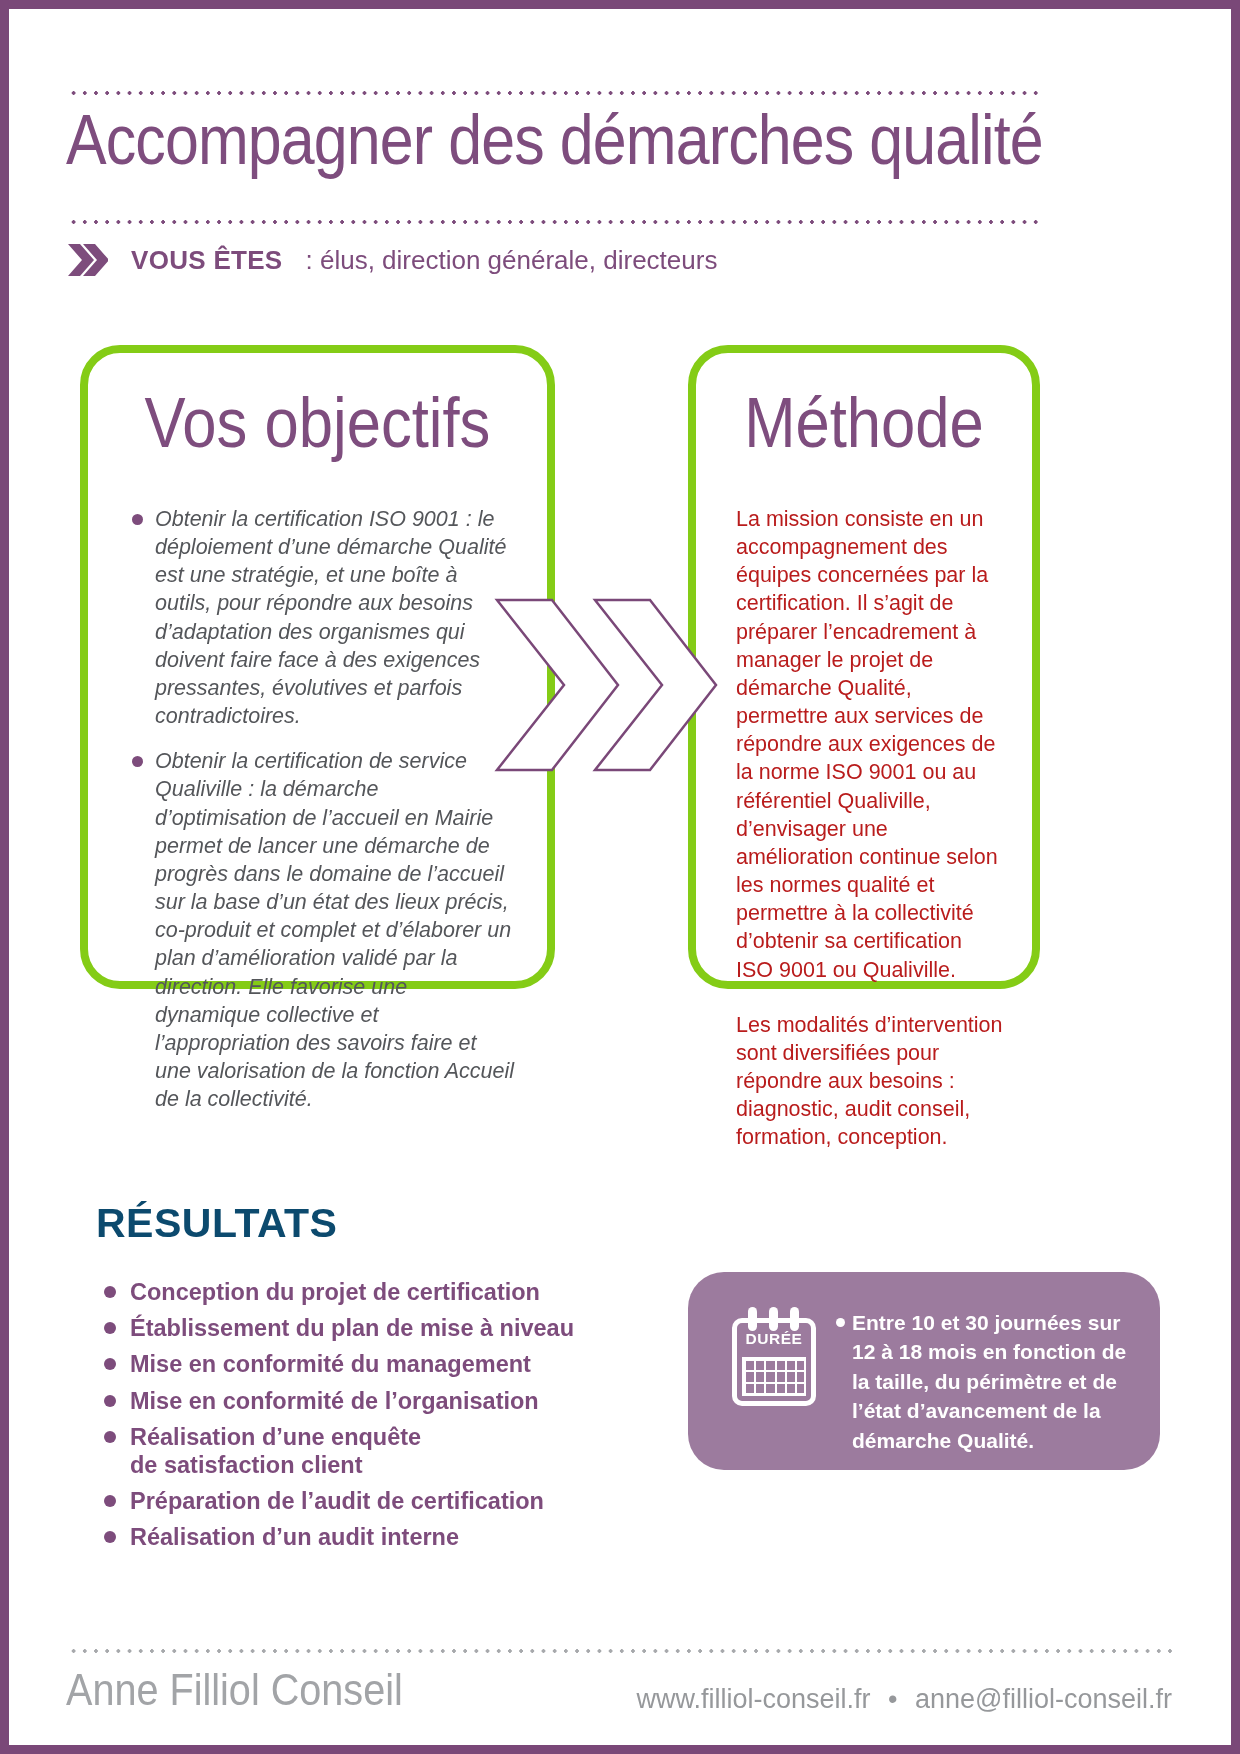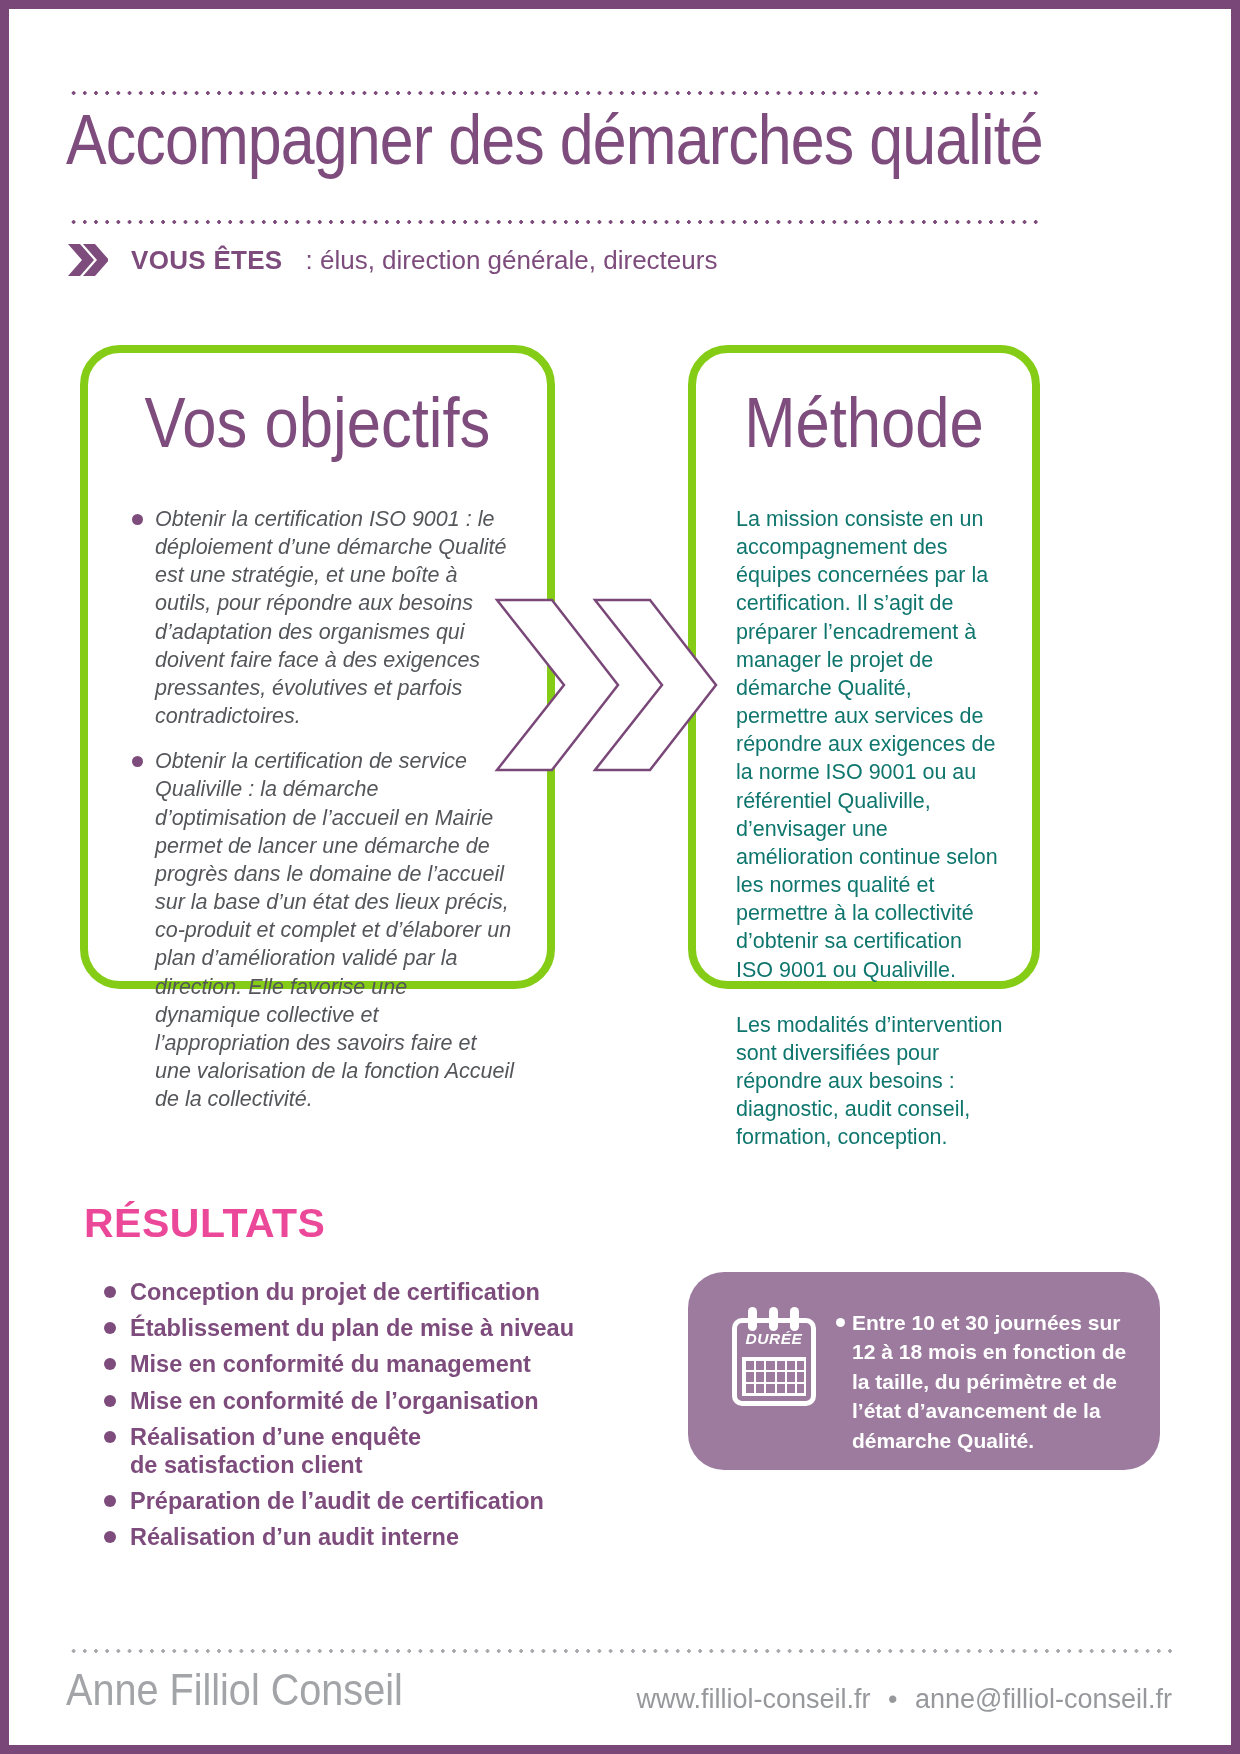--- a/index.html
+++ b/index.html
@@ -37,43 +37,43 @@
   .box h2 { margin:30px 0 0; text-align:center; font-size:70px; font-weight:300;
     color:#7e4d7e; transform:scaleX(0.88); }
 
   .objectives ul { margin:42px 0 0; padding:0 32px 0 44px; list-style:none;font-style:italic; }
   .objectives li { position:relative; padding-left:23px; color:#54565a;
     font-size:21.5px; line-height:1.31; margin-bottom:17px; }
   .objectives li::before { content:""; position:absolute; left:0; top:9px;
     width:11px; height:11px; border-radius:50%; background:#7d4c7c; }
 
   .method .content { margin:42px 0 0; padding:0 28px 0 40px; }
-  .method p { margin:0 0 27px; color:#0f766e; font-size:21.5px; line-height:1.31; }
+  .method p { margin:0 0 27px; color:#b91c1c; font-size:21.5px; line-height:1.31; }
 
   .big-chevrons { position:absolute; left:496px; top:598px; overflow:visible; }
 
-  .results-heading { position:absolute; left:84px; top:1200px; margin:0;
-    font-size:41px; font-weight:bold; color:#ec4899; letter-spacing:0.5px; }
+  .results-heading { position:absolute; left:96px; top:1200px; margin:0;
+    font-size:41px; font-weight:bold; color:#0c4a6e; letter-spacing:0.5px; }
   .results-list { position:absolute; left:104px; top:1278px; margin:0; padding:0;
     list-style:none; width:500px; }
   .results-list li { position:relative; padding-left:26px; color:#7d4c7c;
     font-size:23.5px; font-weight:600; line-height:1.2; margin-bottom:8px;
     white-space:pre-line; }
   .results-list li::before { content:""; position:absolute; left:0; top:8px;
     width:12px; height:12px; border-radius:50%; background:#7d4c7c; }
 
   .duration-box { position:absolute; left:688px; top:1272px; width:472px; height:198px;
     background:#9c7b9e; border-radius:36px; }
   .calendar { position:absolute; left:44px; top:46px; width:84px; height:88px;
     border:5px solid #fff; border-radius:10px; box-sizing:border-box; }
   .cal-ring { position:absolute; top:-16px; width:9px; height:24px; background:#9c7b9e;
     border:0; border-radius:5px; box-shadow:0 0 0 0 #fff; background:#fff; }
   .r1 { left:11px; } .r2 { left:32px; } .r3 { left:53px; }
   .cal-label { margin-top:7px; text-align:center; color:#fff; font-weight:bold;
-    font-size:15.5px; letter-spacing:0.5px;font-style:italic; }
+    font-size:15.5px; letter-spacing:0.5px; }
   .cal-grid { position:absolute; left:5px; right:5px; bottom:5px; height:35px;
     border:2px solid #fff;
     background-image:
       repeating-linear-gradient(to right, #fff 0 2px, transparent 2px 10.2px),
       repeating-linear-gradient(to bottom, #fff 0 2px, transparent 2px 11.5px); }
 
   .duration-text { position:absolute; left:146px; top:36px; width:306px;
     padding-left:18px; box-sizing:border-box; color:#fff; font-size:21px;
     font-weight:600; line-height:1.4; }
   .duration-text::before { content:""; position:absolute; left:2px; top:10px;

